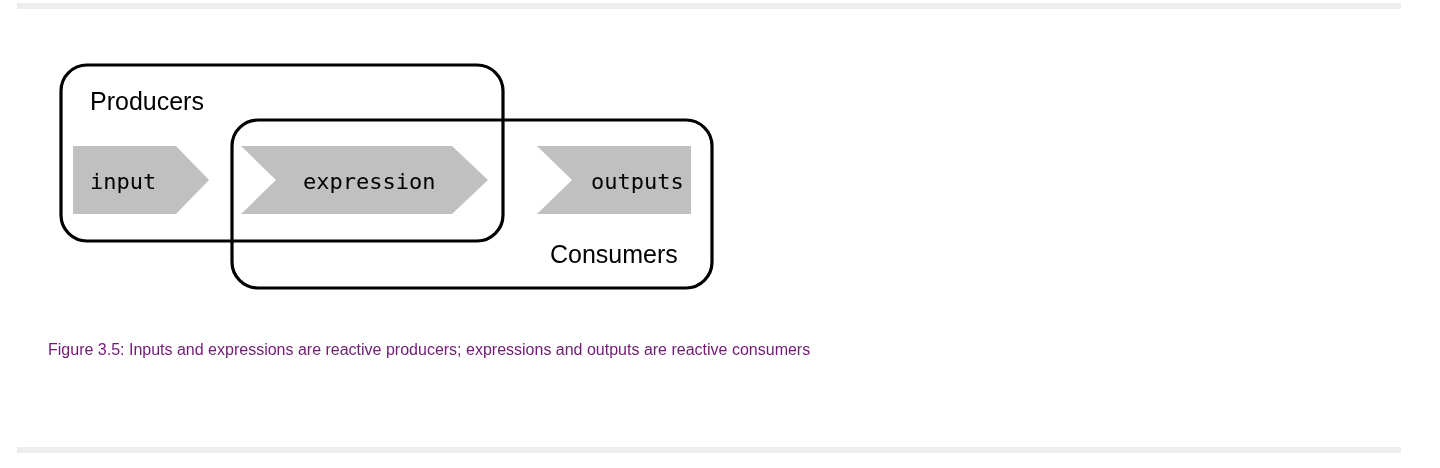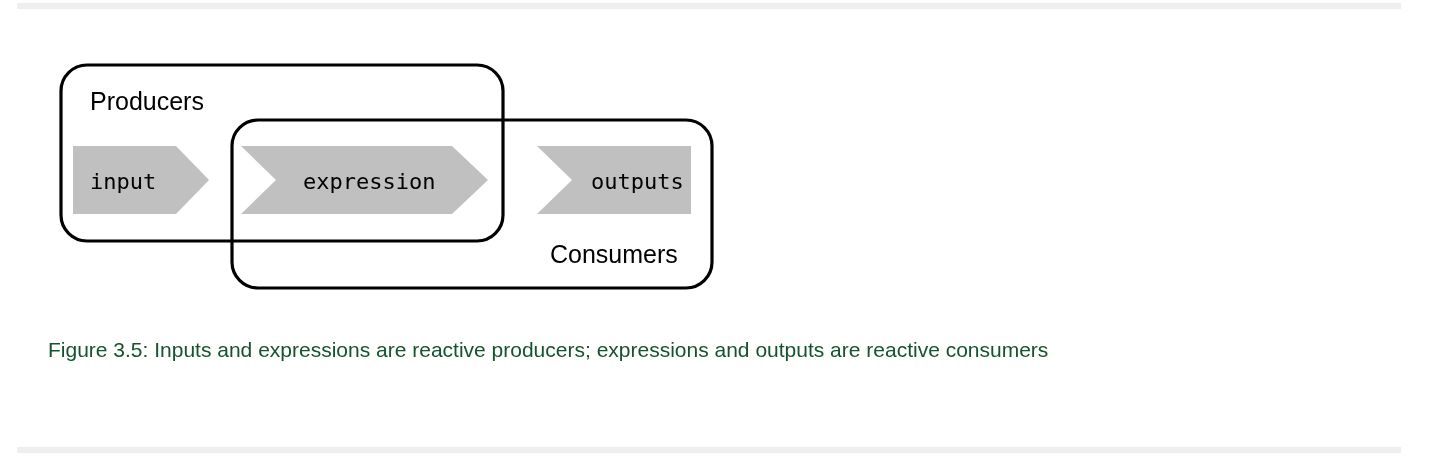--- a/index.html
+++ b/index.html
@@ -45,22 +45,22 @@
     height: 270px;
   }
   .diagram svg { display: block; }
 
   
   .caption {
     position: absolute;
     left: 48px;
     top: 332px;
     width: 1330px;
-    color: #14532d;
-    font-size: 21px;
+    color: #701a75;
+    font-size: 16px;
     line-height: 36px;
     font-family: "Liberation Sans", sans-serif;
   }
 </style>
 </head>
 <body>
 
 <div class="rule top"></div>
 
 <div class="figure">

